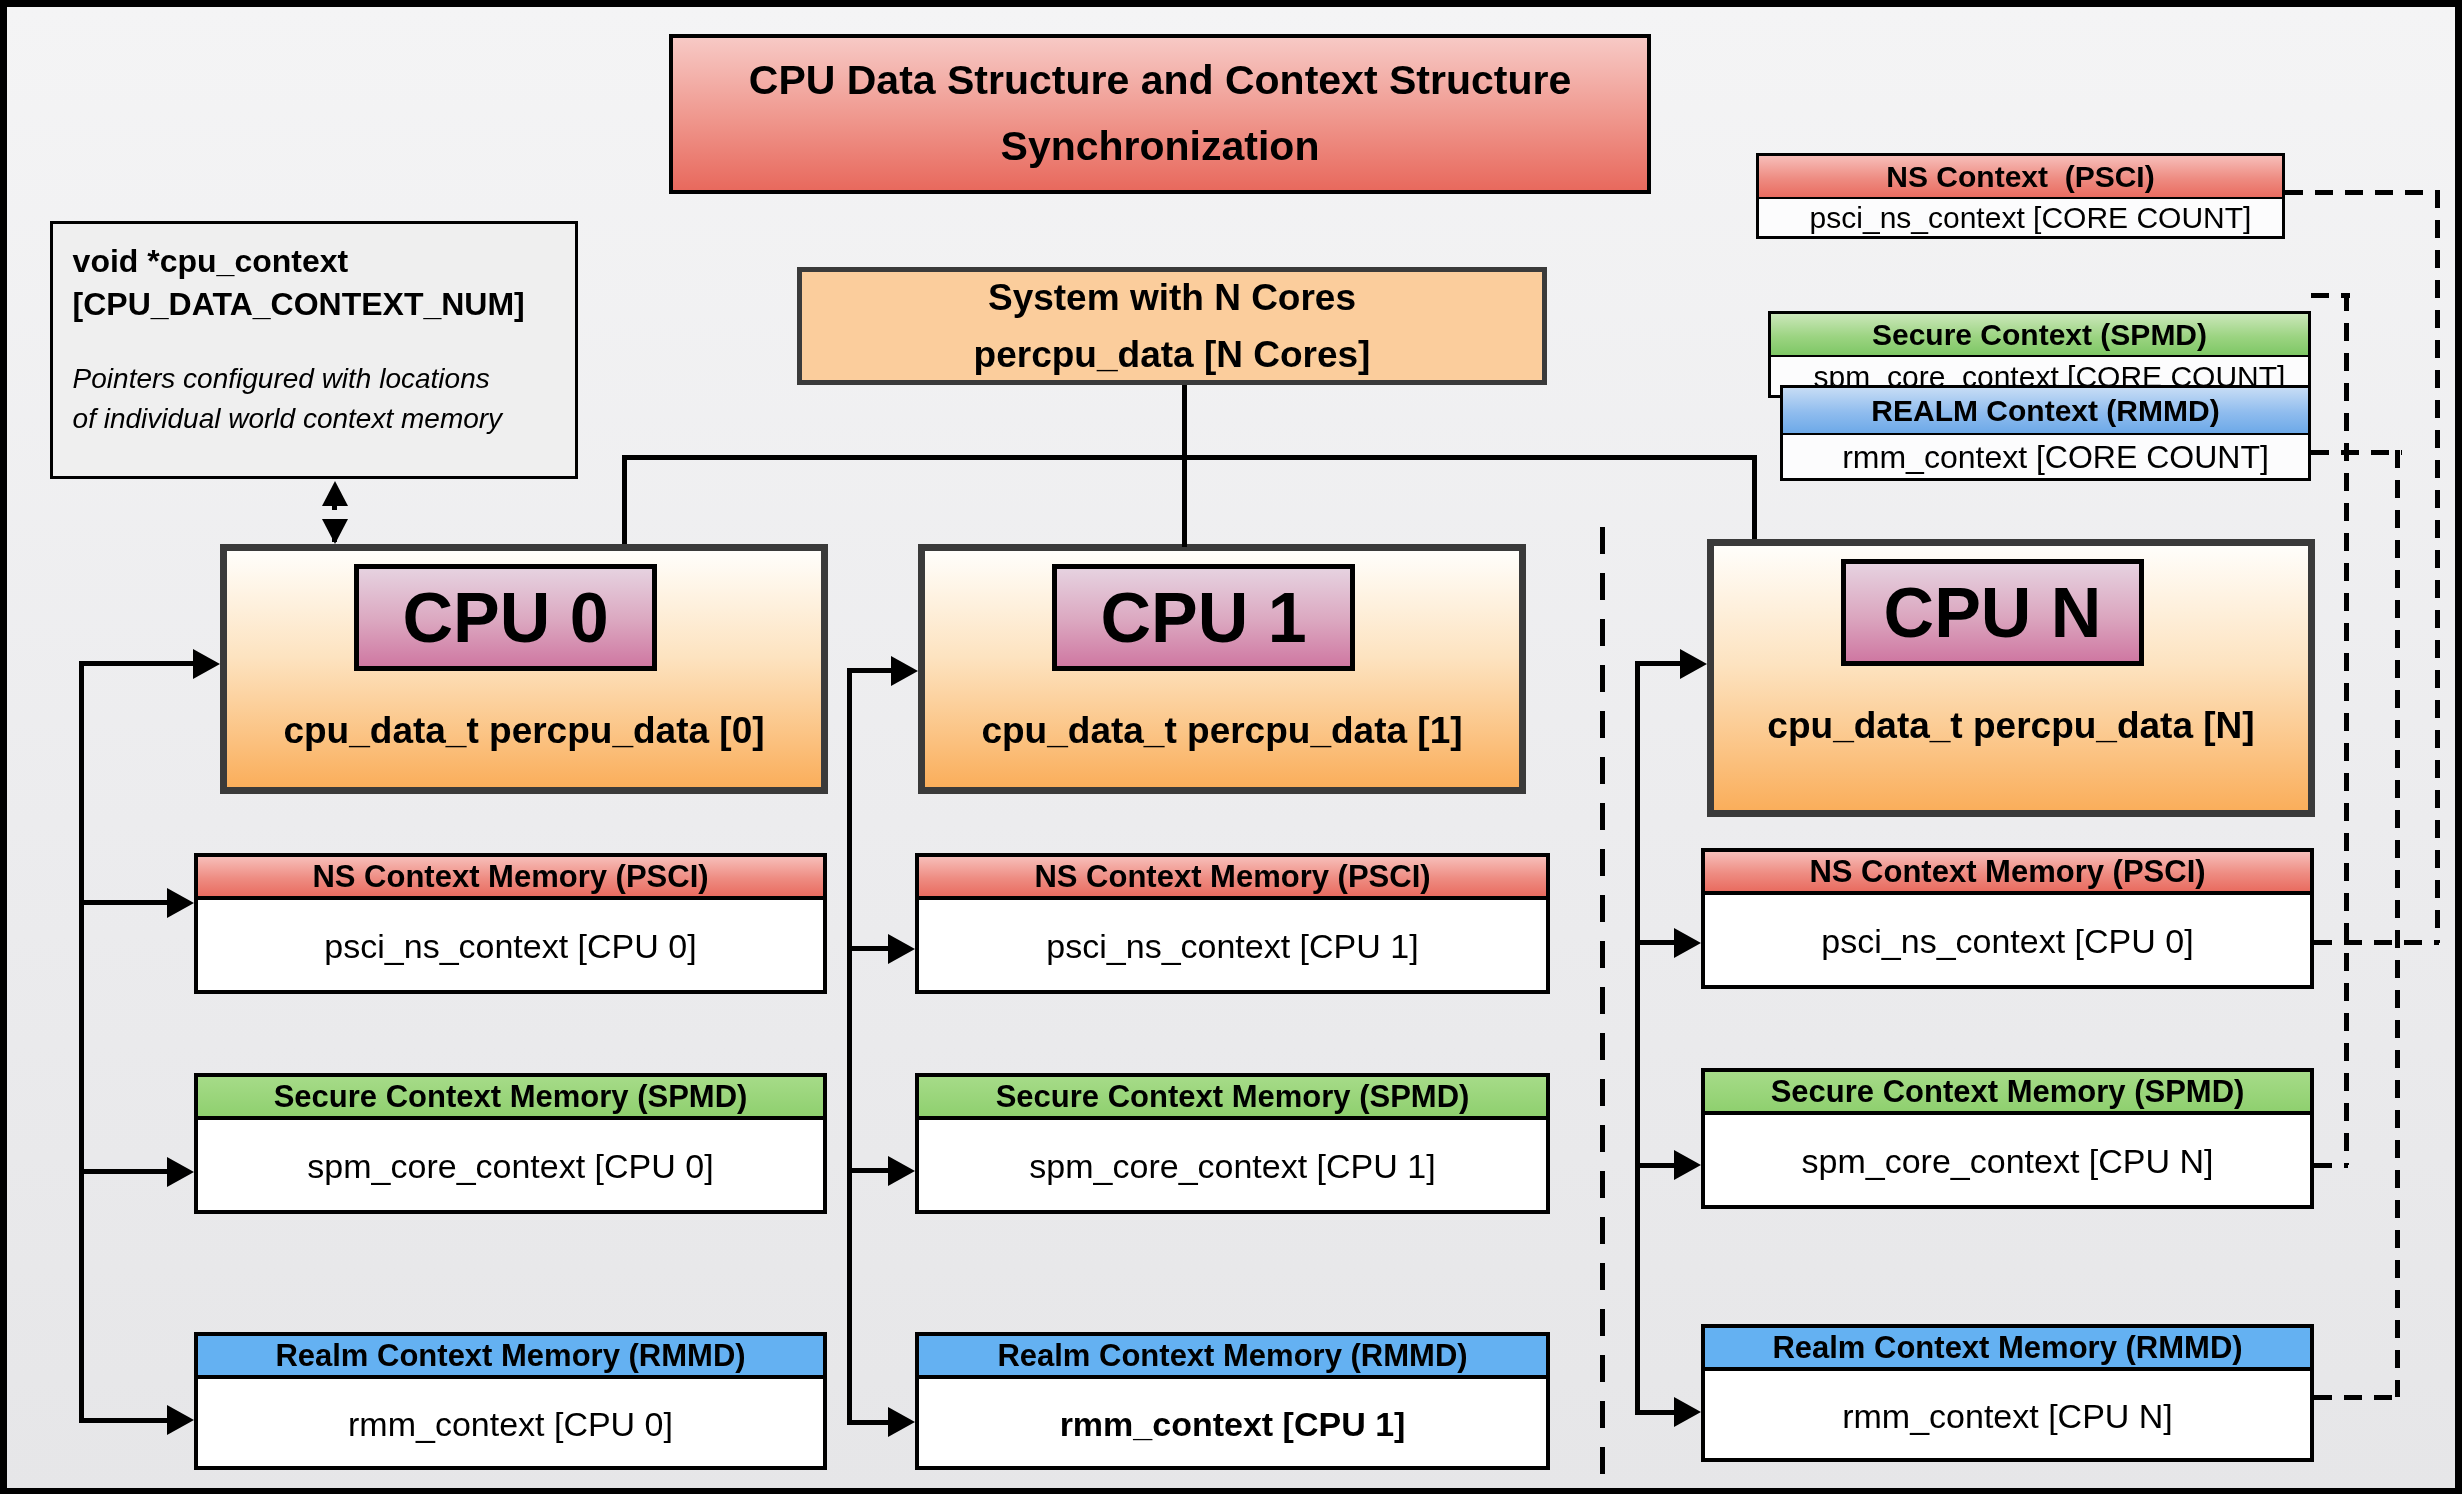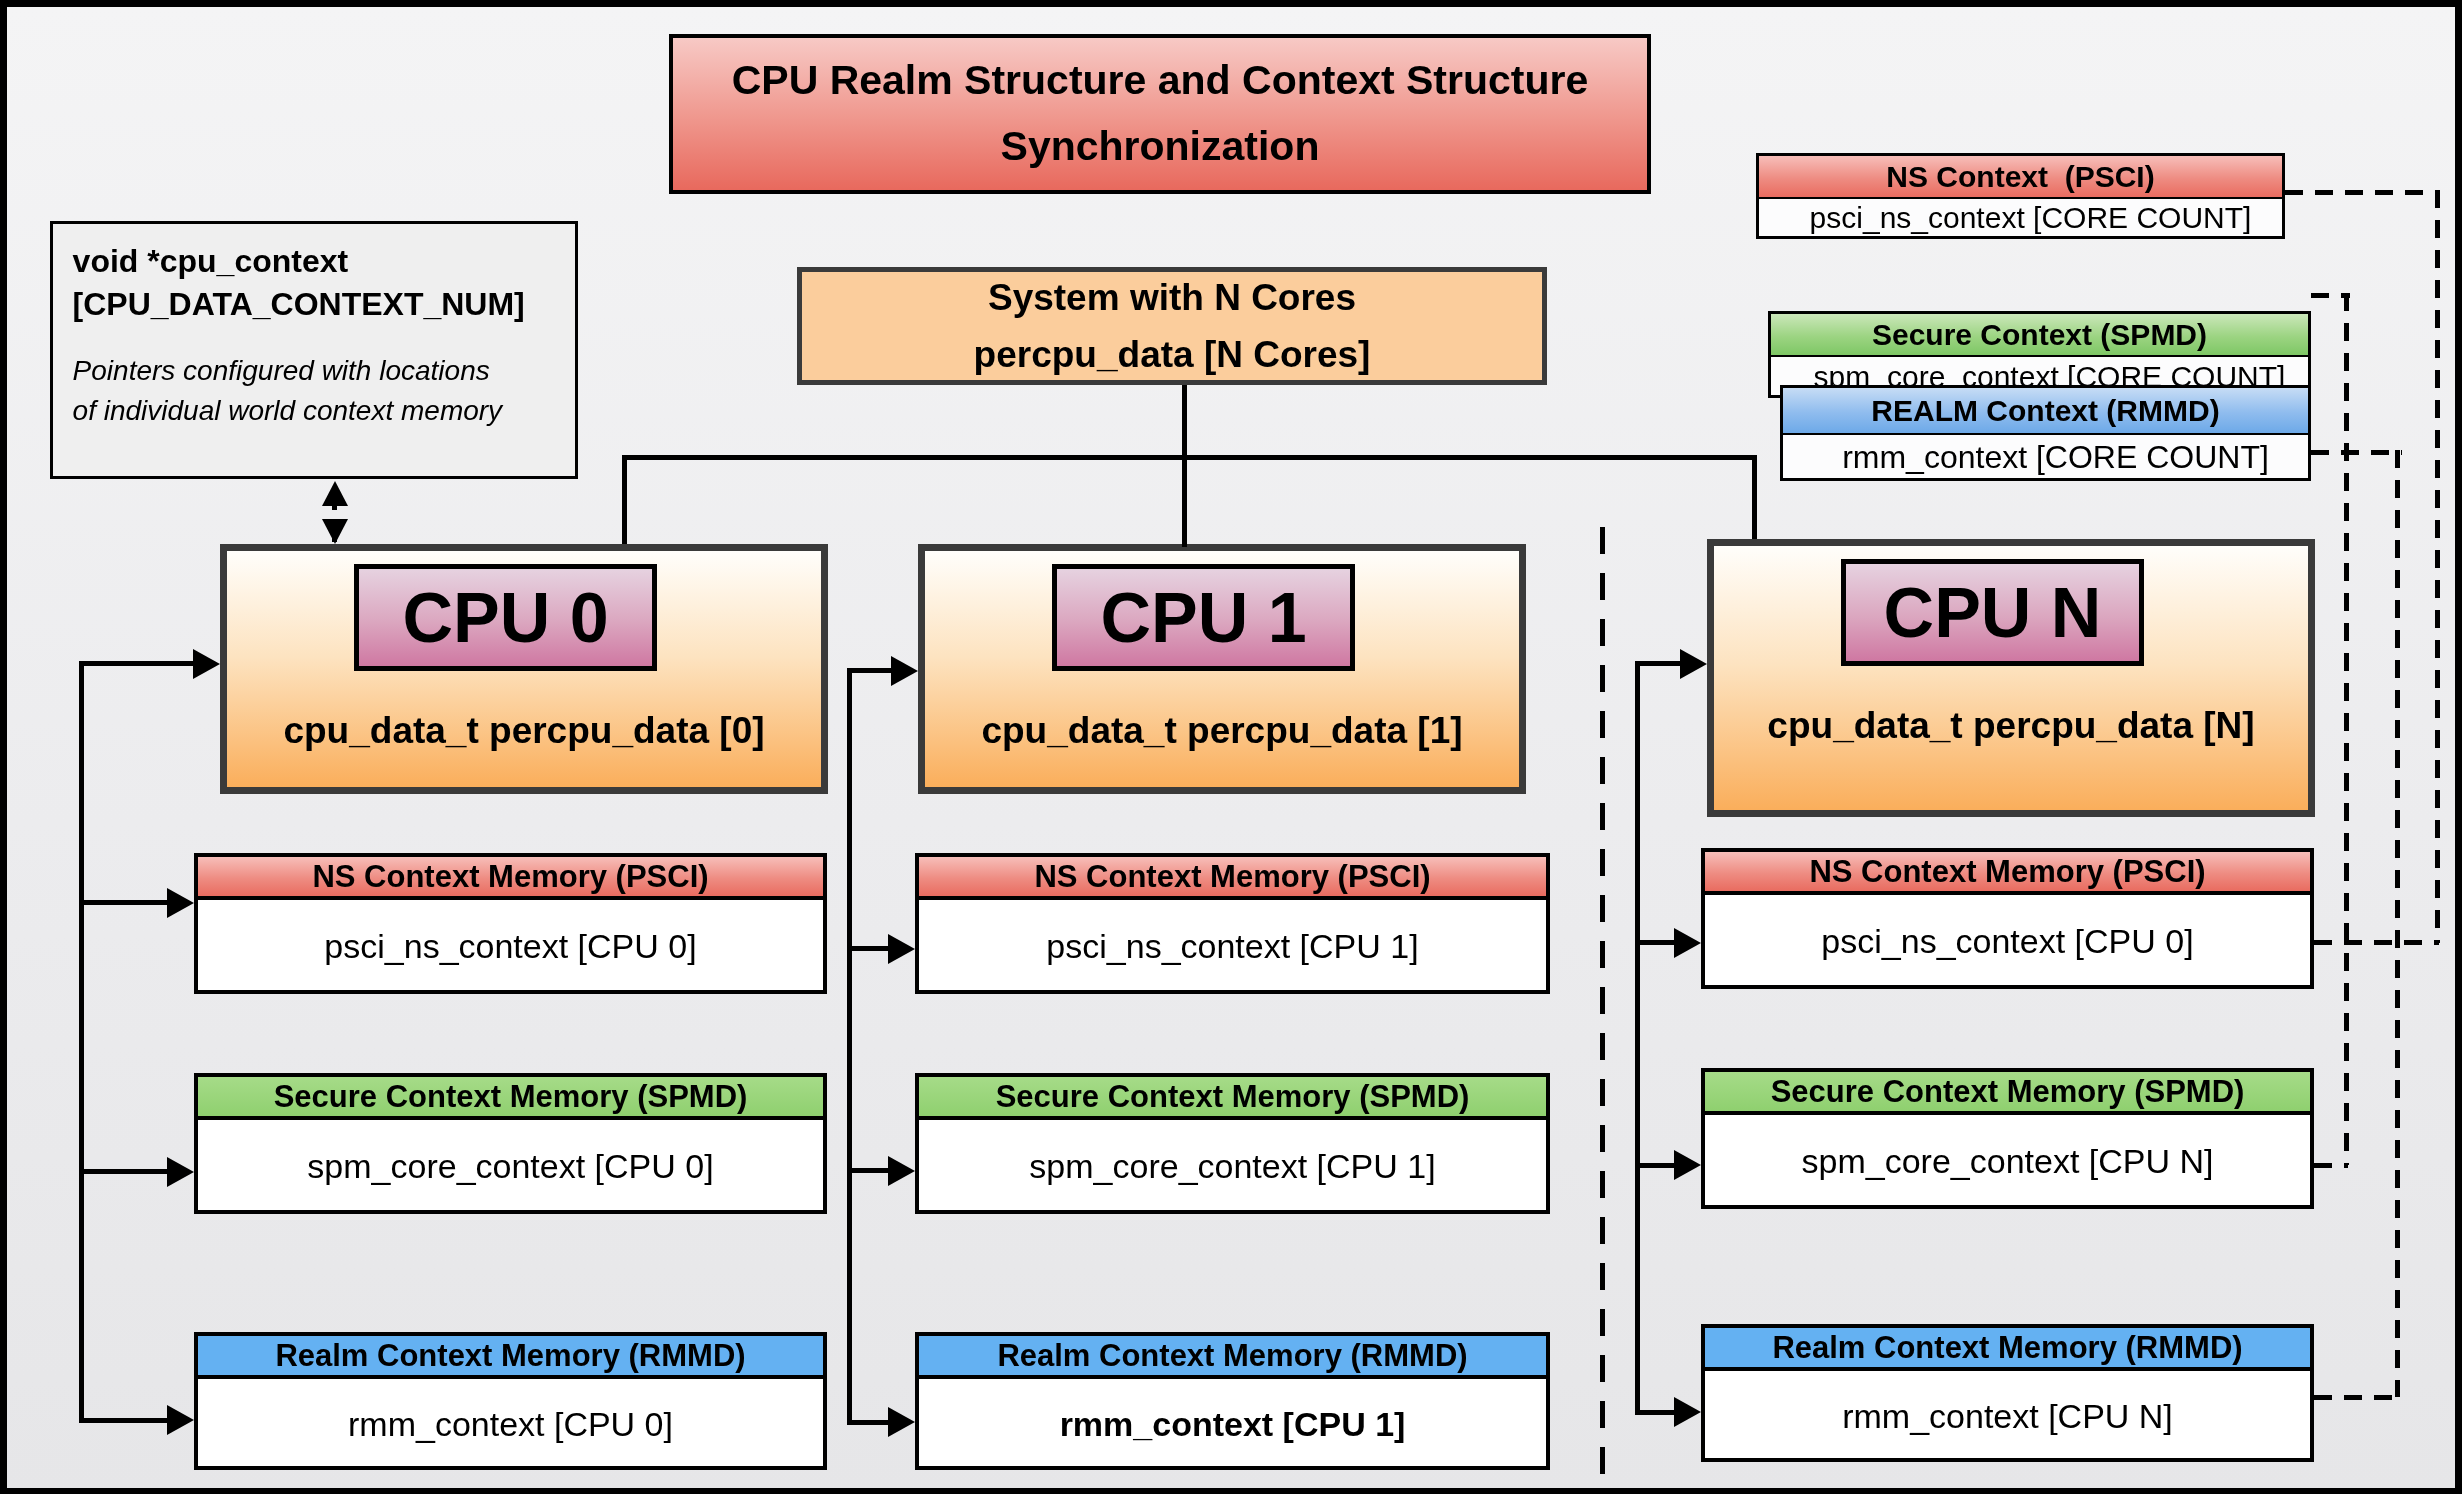--- a/index.html
+++ b/index.html
@@ -25,21 +25,21 @@
     font-weight:bold;font-size:41px;line-height:1.6;
   }
   .struct-box{border:3.6px solid #000;background:#efefef;}
   .struct-hdr{
     height:43px;border-bottom:3.6px solid #000;
     background:linear-gradient(180deg,#fdfdfd 0%,#c9c9c9 100%);
     font-weight:bold;font-size:37px;
   }
   .struct-body{padding:16px 19.6px;text-align:left;}
   .struct-field{font-weight:bold;font-size:32px;line-height:1.35;}
-  .struct-note{font-style:italic;font-size:28px;line-height:1.4;margin-top:25px;}
+  .struct-note{font-style:italic;font-size:28px;line-height:1.4;margin-top:33px;}
 
   .system-box{
     border:5.3px solid #3a3a3a;background:#fbcd9c;
     font-weight:bold;font-size:37px;line-height:1.55;
   }
 
   .legend{border:3.6px solid #000;background:#fcfcfd;}
   .legend-hdr{border-bottom:2.7px solid #000;font-weight:bold;font-size:30px;}
   .legend-body{font-size:30px;padding-left:20px;}
   .hdr-red{background:linear-gradient(180deg,#f7beb9 0%,#ee8c82 55%,#e96c60 100%);}
@@ -72,21 +72,21 @@
   .arr{position:absolute;width:0;height:0;}
   .arr.r{border-top:15px solid transparent;border-bottom:15px solid transparent;border-left:27px solid #000;}
   .arr.u{border-left:13.4px solid transparent;border-right:13.4px solid transparent;border-bottom:25px solid #000;}
   .arr.d{border-left:13.4px solid transparent;border-right:13.4px solid transparent;border-top:25px solid #000;}
 </style>
 </head>
 <body>
 
 <div id="canvas">
 
-  <div class="abs center pre title-box" style="left:662px;top:27px;width:982px;height:160px;">CPU Realm Structure and Context Structure
+  <div class="abs center pre title-box" style="left:662px;top:27px;width:982px;height:160px;">CPU Data Structure and Context Structure
 Synchronization</div>
 
   <div class="abs struct-box" style="left:43px;top:214px;width:528px;height:258px;">
     <div class="struct-body">
       <div class="pre struct-field">void  *cpu_context
 [CPU_DATA_CONTEXT_NUM]</div>
       <div class="pre struct-note">Pointers configured with locations
 of individual world context memory</div>
     </div>
   </div>

